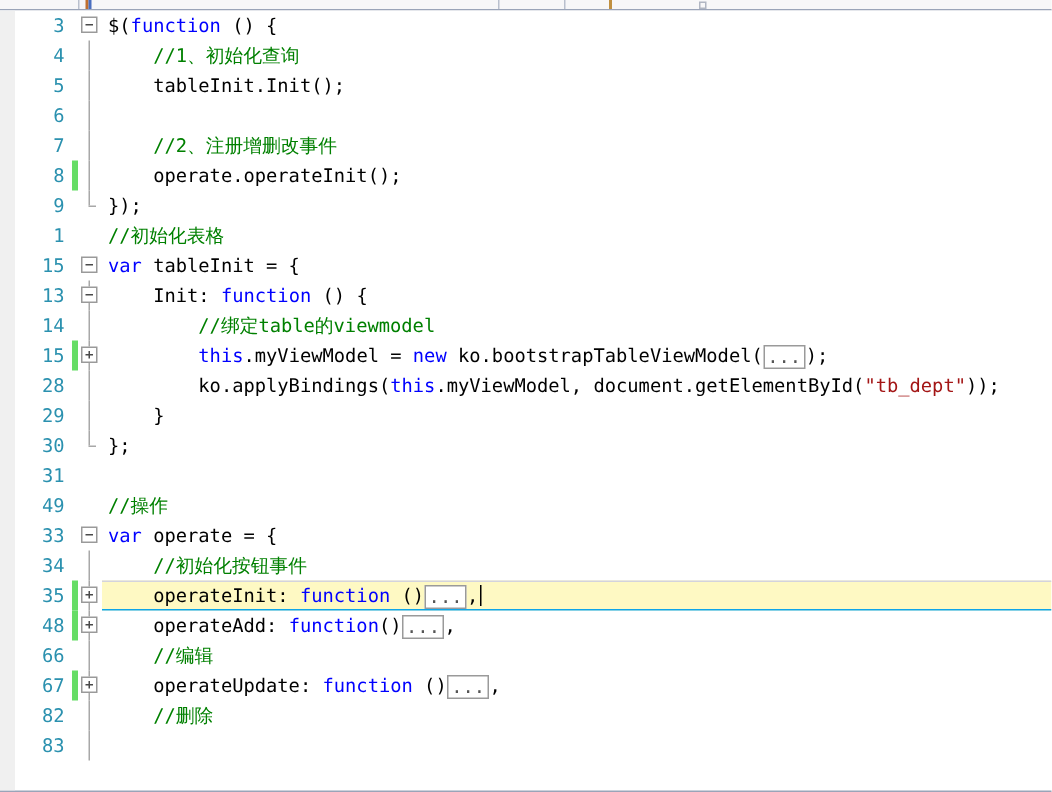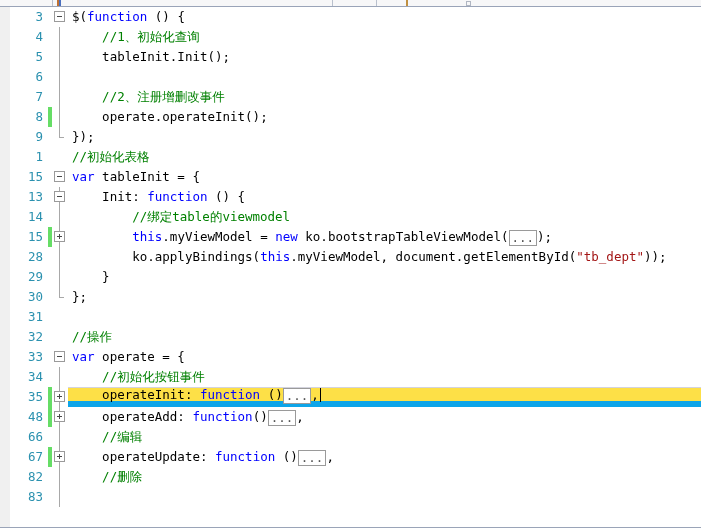--- a/index.html
+++ b/index.html
@@ -80,22 +80,22 @@
 
   .row {
     position: relative;
     height: 20px;
     white-space: pre;
     display: flex;
     align-items: stretch;
   }
   .row.current .text-wrap {
     border-top: 1px solid #d3d3dd;
-    border-bottom: 6px solid #0ea5e9;
-    background: #fde047;
+    border-bottom: 1px solid #0ea5e9;
+    background: #fef9c3;
     box-sizing: border-box;
   }
 
   .gutter-num {
     flex: 0 0 auto;
     width: 46px;
     text-align: right;
     padding-right: 3px;
     color: #2b91af;
     font-size: 12.5px;
@@ -241,21 +241,21 @@
         <div class="row"><div class="gutter-num">9</div><div class="changebar"></div><div class="foldcol"><div class="guide half-top elbow"></div></div><div class="text-wrap"><span class="code"><span class="plain">});</span></span></div></div>
         <div class="row"><div class="gutter-num">1</div><div class="changebar"></div><div class="foldcol"></div><div class="text-wrap"><span class="code"><span class="cmt">//初始化表格</span></span></div></div>
         <div class="row"><div class="gutter-num">15</div><div class="changebar"></div><div class="foldcol"><div class="foldbox"></div></div><div class="text-wrap"><span class="code"><span class="kw">var</span><span class="plain"> tableInit = {</span></span></div></div>
         <div class="row"><div class="gutter-num">13</div><div class="changebar"></div><div class="foldcol"><div class="guide"></div><div class="foldbox"></div></div><div class="text-wrap"><span class="code"><span class="plain">    Init: </span><span class="kw">function</span><span class="plain"> () {</span></span></div></div>
         <div class="row"><div class="gutter-num">14</div><div class="changebar"></div><div class="foldcol"><div class="guide"></div></div><div class="text-wrap"><span class="code"><span class="cmt">        //绑定table的viewmodel</span></span></div></div>
         <div class="row"><div class="gutter-num">15</div><div class="changebar changed"></div><div class="foldcol"><div class="guide"></div><div class="foldbox plus"></div></div><div class="text-wrap"><span class="code"><span class="plain">        </span><span class="kw">this</span><span class="plain">.myViewModel = </span><span class="kw">new</span><span class="plain"> ko.bootstrapTableViewModel(</span><span class="ellipsis">...</span><span class="plain">);</span></span></div></div>
         <div class="row"><div class="gutter-num">28</div><div class="changebar"></div><div class="foldcol"><div class="guide"></div></div><div class="text-wrap"><span class="code"><span class="plain">        ko.applyBindings(</span><span class="kw">this</span><span class="plain">.myViewModel, document.getElementById(</span><span class="str">"tb_dept"</span><span class="plain">));</span></span></div></div>
         <div class="row"><div class="gutter-num">29</div><div class="changebar"></div><div class="foldcol"><div class="guide"></div></div><div class="text-wrap"><span class="code"><span class="plain">    }</span></span></div></div>
         <div class="row"><div class="gutter-num">30</div><div class="changebar"></div><div class="foldcol"><div class="guide half-top elbow"></div></div><div class="text-wrap"><span class="code"><span class="plain">};</span></span></div></div>
         <div class="row"><div class="gutter-num">31</div><div class="changebar"></div><div class="foldcol"></div><div class="text-wrap"><span class="code"></span></div></div>
-        <div class="row"><div class="gutter-num">32</div><div class="changebar"></div><div class="foldcol"></div><div class="text-wrap"><span class="code"><span class="cmt">//操作</span></span></div></div>
+        <div class="row"><div class="gutter-num">49</div><div class="changebar"></div><div class="foldcol"></div><div class="text-wrap"><span class="code"><span class="cmt">//操作</span></span></div></div>
         <div class="row"><div class="gutter-num">33</div><div class="changebar"></div><div class="foldcol"><div class="foldbox"></div></div><div class="text-wrap"><span class="code"><span class="kw">var</span><span class="plain"> operate = {</span></span></div></div>
         <div class="row"><div class="gutter-num">34</div><div class="changebar"></div><div class="foldcol"><div class="guide"></div></div><div class="text-wrap"><span class="code"><span class="cmt">    //初始化按钮事件</span></span></div></div>
         <div class="row current"><div class="gutter-num">35</div><div class="changebar changed"></div><div class="foldcol"><div class="guide"></div><div class="foldbox plus"></div></div><div class="text-wrap"><span class="code"><span class="plain">    operateInit: </span><span class="kw">function</span><span class="plain"> ()</span><span class="ellipsis">...</span><span class="plain">,</span><span class="caret"></span></span></div></div>
         <div class="row"><div class="gutter-num">48</div><div class="changebar changed"></div><div class="foldcol"><div class="guide"></div><div class="foldbox plus"></div></div><div class="text-wrap"><span class="code"><span class="plain">    operateAdd: </span><span class="kw">function</span><span class="plain">()</span><span class="ellipsis">...</span><span class="plain">,</span></span></div></div>
         <div class="row"><div class="gutter-num">66</div><div class="changebar"></div><div class="foldcol"><div class="guide"></div></div><div class="text-wrap"><span class="code"><span class="cmt">    //编辑</span></span></div></div>
         <div class="row"><div class="gutter-num">67</div><div class="changebar changed"></div><div class="foldcol"><div class="guide"></div><div class="foldbox plus"></div></div><div class="text-wrap"><span class="code"><span class="plain">    operateUpdate: </span><span class="kw">function</span><span class="plain"> ()</span><span class="ellipsis">...</span><span class="plain">,</span></span></div></div>
         <div class="row"><div class="gutter-num">82</div><div class="changebar"></div><div class="foldcol"><div class="guide"></div></div><div class="text-wrap"><span class="code"><span class="cmt">    //删除</span></span></div></div>
         <div class="row"><div class="gutter-num">83</div><div class="changebar"></div><div class="foldcol"><div class="guide"></div></div><div class="text-wrap"></div></div>
       </div>
   </div>

